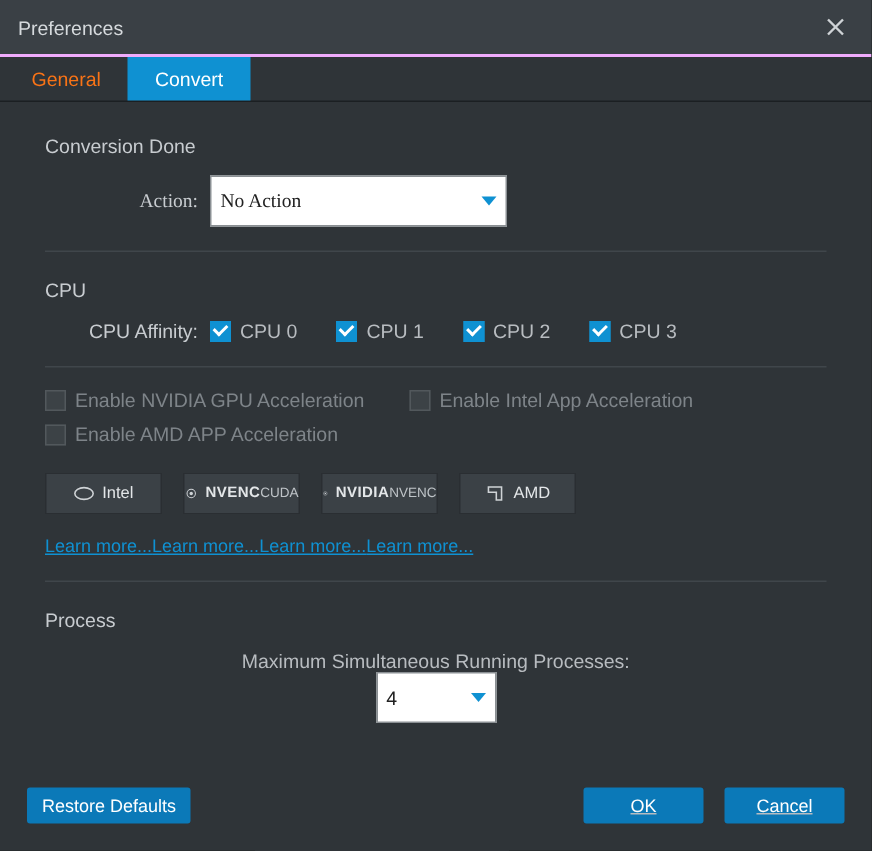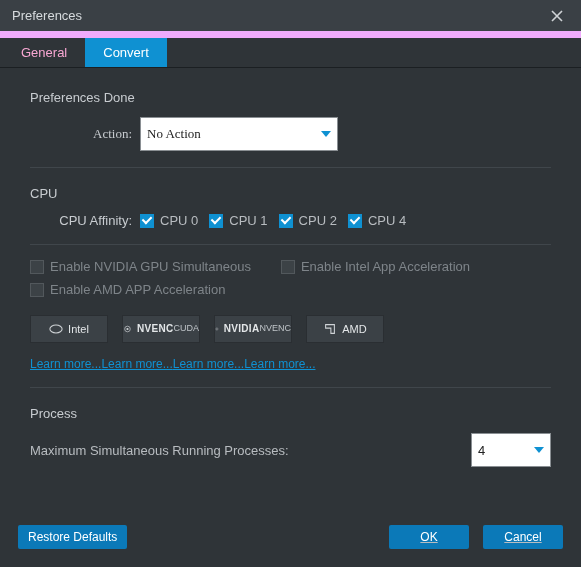--- a/index.html
+++ b/index.html
@@ -18,42 +18,42 @@
     background: #2f3438;
     display: flex;
     flex-direction: column;
   }
   .titlebar {
     height: 38px;
     background: #3a4045;
     display: flex;
     align-items: center;
     padding: 0 12px;
-    border-bottom: 7px solid #f0abfc;
+    border-bottom: 2px solid #f0abfc;
   }
   .titlebar .title { color: #d6dadd; font-size: 13px; }
   .titlebar .spacer { flex: 1; }
   .close-btn {
     width: 24px; height: 24px;
     display:flex; align-items:center; justify-content:center;
     cursor: pointer; color:#cfd3d6;
   }
   .close-btn svg { width:12px; height:12px; }
   .tabbar {
     height: 30px;
     background: #2f3438;
     display: flex;
     align-items: stretch;
     border-bottom: 1px solid #1b1f22;
     padding-left: 3px;
   }
   .tab {
     padding: 0 18px;
     display:flex; align-items:center;
-    color: #f9a8d4;
+    color: #f97316;
     cursor: pointer;
     font-size: 13px;
   }
   .tab.active {
     background: #0f91d2;
     color: #fff;
   }
   .content {
     flex: 1;
     padding: 18px 30px 8px 30px;
@@ -106,21 +106,21 @@
     border-top: 1px solid #40464b;
     margin: 16px 0 0 0;
   }
   .cpu-aff-row {
     display:flex;
     align-items:center;
     margin-left: 0;
     margin-top: 6px;
   }
   .cpu-aff-row .field-label { width:110px; }
-  .chkgrp { display:flex; gap: 11px; align-items:flex-end; }
+  .chkgrp { display:flex; gap: 26px; align-items:flex-end; }
   .chk {
     display:flex; align-items:center; gap:6px;
     cursor: pointer;
   }
   .chkbox {
     width:14px; height:14px;
     border:1px solid #6f7478;
     background:#2f3438;
     display:flex; align-items:center; justify-content:center;
   }
@@ -164,21 +164,21 @@
   .learn-row {
     display:flex; margin-top:14px;
   }
   .learnlink {
     color:#0f91d2;
     text-decoration: underline;
     cursor:pointer;
     font-size:12px;
   }
   .process-row {
-    display:flex; align-items:center; margin-top:10px;
+    display:flex; align-items:center; margin-top:10px;flex-direction:column;
   }
   .process-row .plabel { flex:1; }
   .footer {
     height: 52px;
     display:flex;
     align-items:center;
     padding: 0 18px 8px 18px;
   }
   .btn {
     height:24px;
@@ -210,21 +210,21 @@
     </div>
   </div>
 
   <div class="tabbar">
     <div class="tab">General</div>
     <div class="tab active">Convert</div>
   </div>
 
   <div class="content">
 
-    <div class="section-label first">Preferences Done</div>
+    <div class="section-label first">Conversion Done</div>
     <div class="row">
       <div class="field-label">Action:</div>
       <div class="select action">
         <span>No Action</span>
         <div class="caret"></div>
       </div>
     </div>
 
     <hr class="sep">
 
@@ -239,32 +239,32 @@
         <label class="chk">
           <span class="chkbox checked"></span>
           <span>CPU 1</span>
         </label>
         <label class="chk">
           <span class="chkbox checked"></span>
           <span>CPU 2</span>
         </label>
         <label class="chk">
           <span class="chkbox checked"></span>
-          <span>CPU 4</span>
+          <span>CPU 3</span>
         </label>
       </div>
     </div>
 
     <hr class="sep">
 
 
     <div class="gpu-opts">
       <label class="chk disabled">
         <span class="chkbox disabled"></span>
-        <span>Enable NVIDIA GPU Simultaneous</span>
+        <span>Enable NVIDIA GPU Acceleration</span>
       </label>
       <label class="chk disabled">
         <span class="chkbox disabled"></span>
         <span>Enable Intel App Acceleration</span>
       </label>
       <label class="chk disabled">
         <span class="chkbox disabled"></span>
         <span>Enable AMD APP Acceleration</span>
       </label>
     </div>

